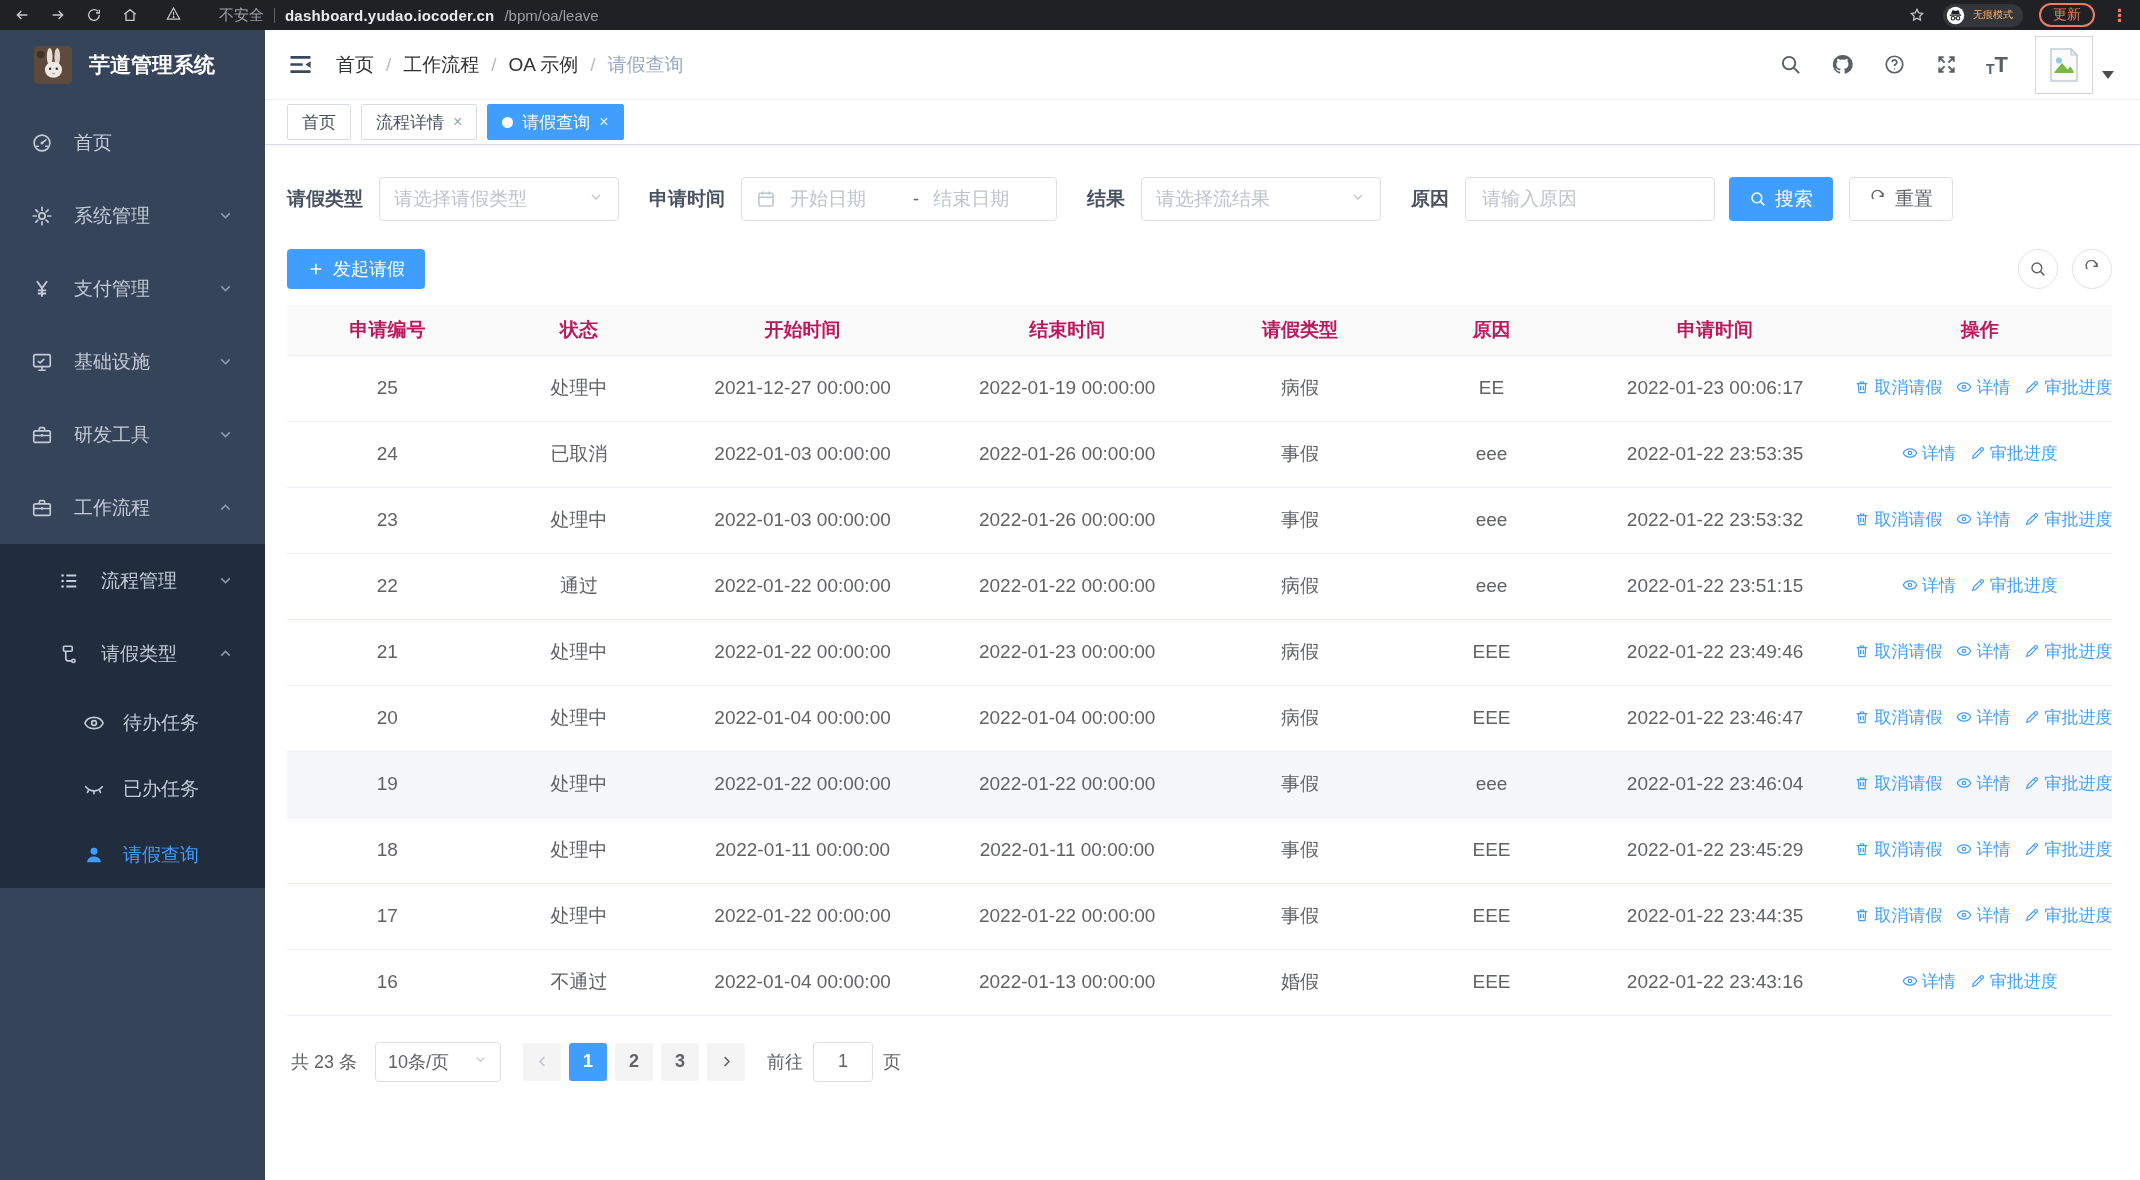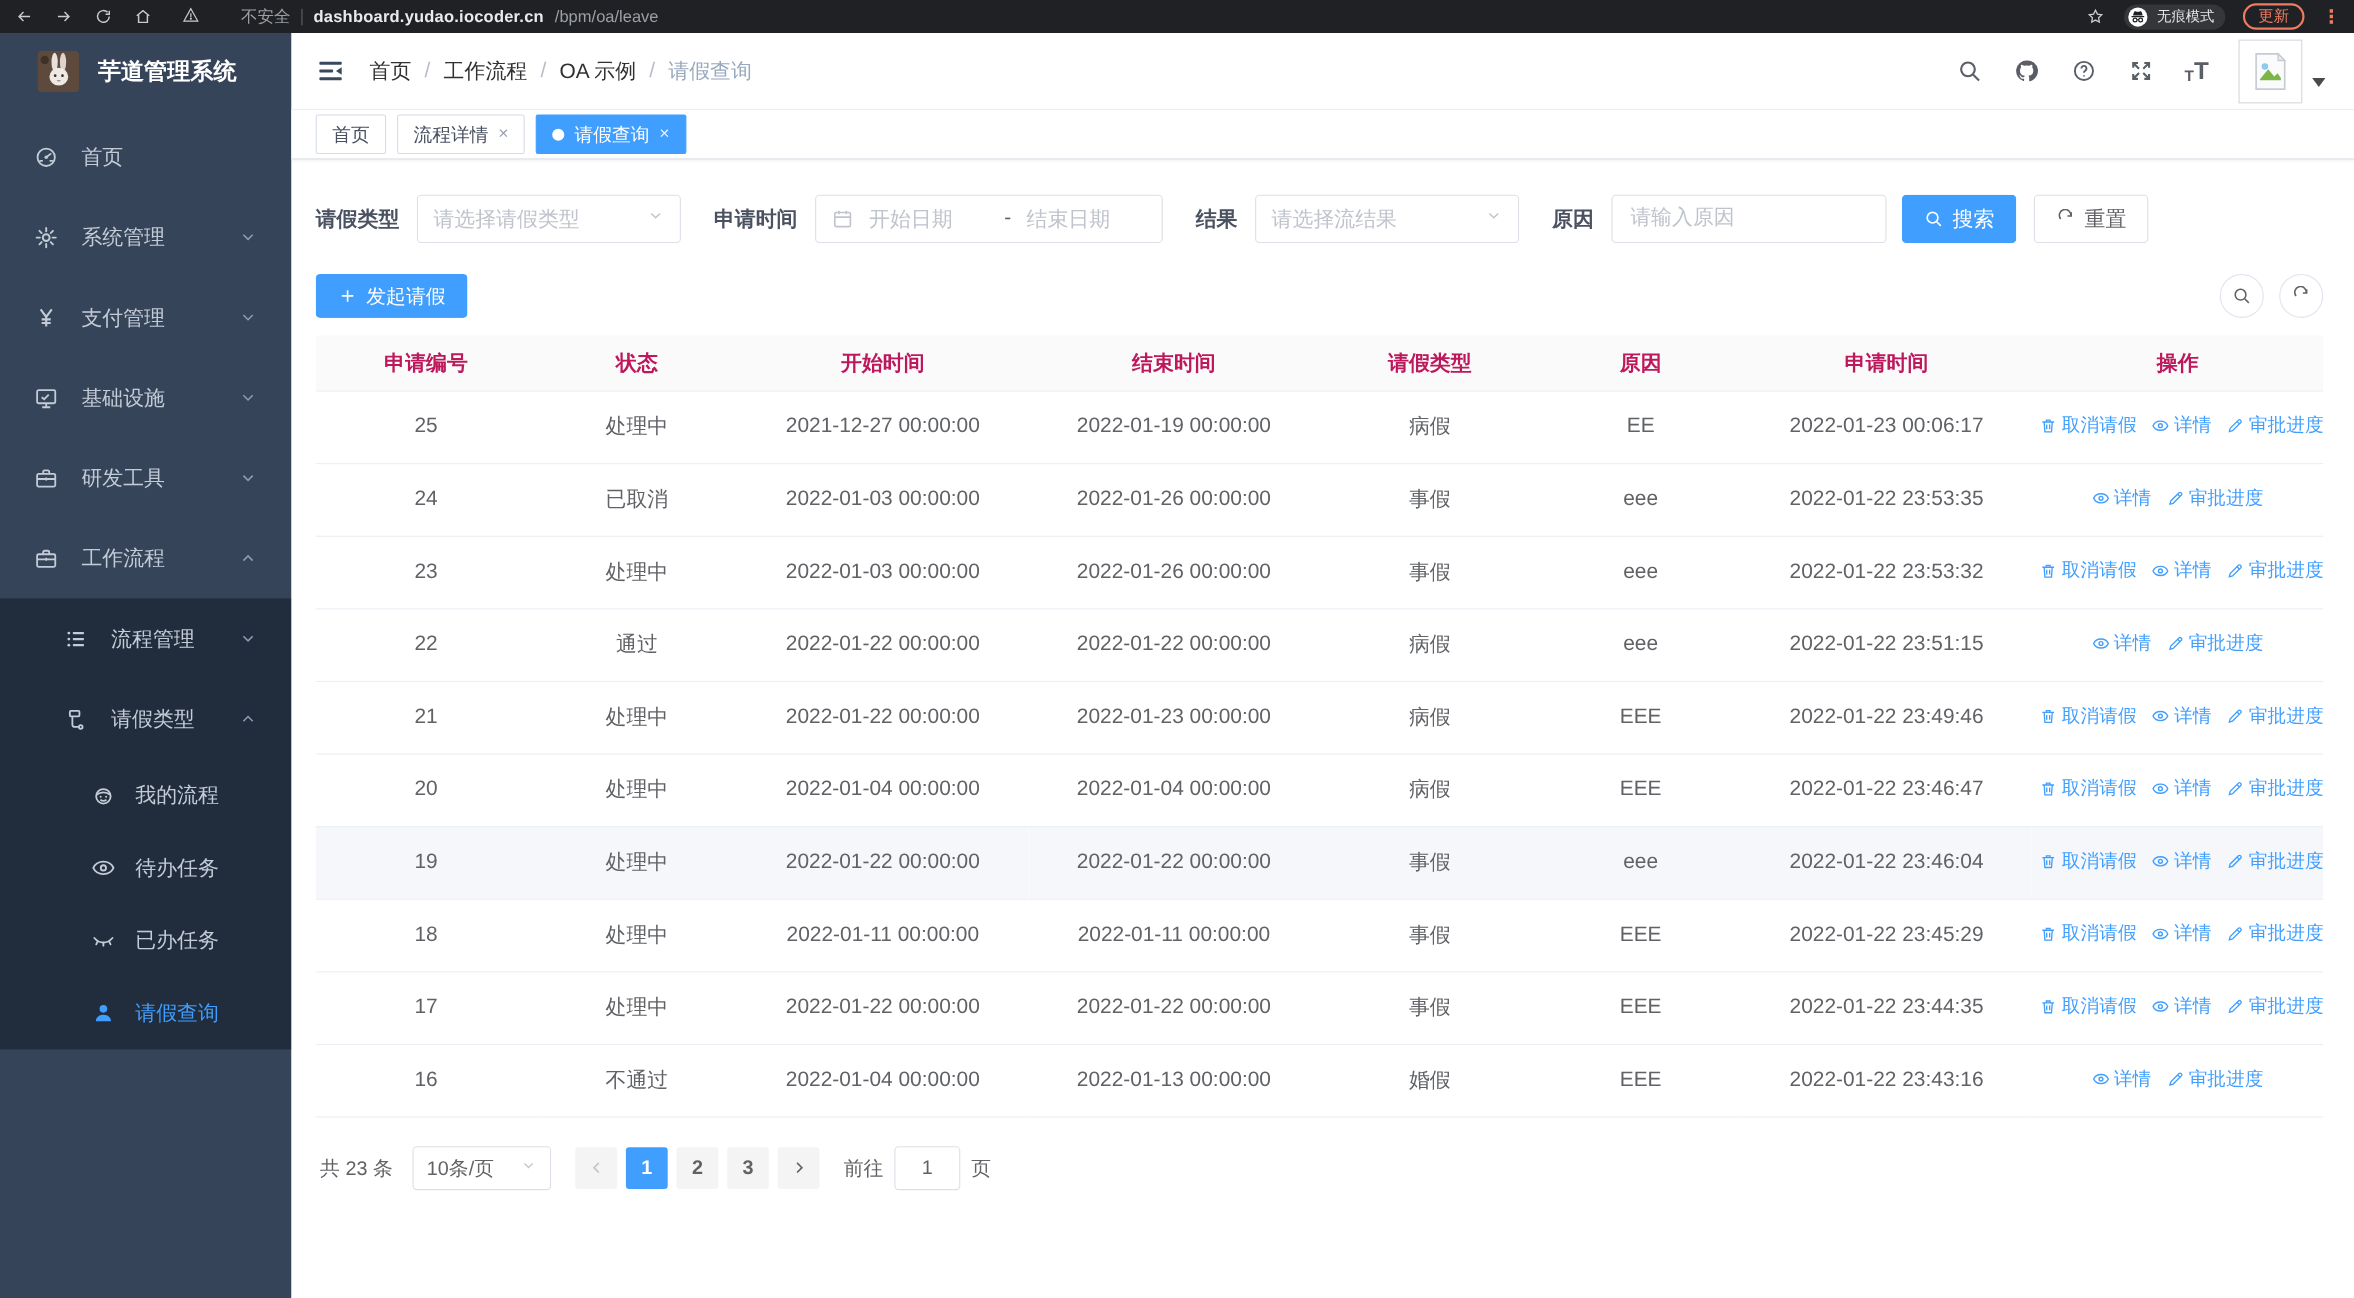--- a/index.html
+++ b/index.html
@@ -13,21 +13,21 @@
   .bnav svg { width:16px; height:16px; }
   .url-zone { flex:1; display:flex; align-items:center; gap:10px; margin-left:10px; }
   .warn-ic svg { width:15px; height:15px; }
   .insecure { color:#9aa0a6; font-size:15px;margin-left:28px; }
   .url-sep { width:1px; height:15px; background:#5f6368; }
   .url-host { color:#e8eaed; font-size:15px; font-weight:bold; letter-spacing:.2px; }
   .url-path { color:#9aa0a6; font-size:15px; }
   .star-ic svg { width:16px; height:16px; }
   .incog { display:flex; align-items:center; gap:8px; background:#35363a; border-radius:14px; padding:2px 10px 2px 3px; }
   .incog svg { width:19px; height:19px; }
-  .incog-label { color:#e5e5e5; font-size:13px; }
+  .incog-label { color:#fdba74; font-size:10px; }
   .update-pill { border:2px solid #ee7c63; color:#ee7c63; border-radius:14px; padding:1px 12px;
     font-size:14px; background:transparent; }
   .menu-dots { color:#ee7c63; font-size:17px; font-weight:bold; line-height:1; }
 
   
   .app { display:flex; height:1150px; }
 
   
   .sidebar { width:265px; flex-shrink:0; background:#36445a; color:#c3cbd6; font-size:19px; overflow:hidden; }
   .logo-row { height:70px; display:flex; align-items:center; gap:17px; padding-left:34px;text-align:center; }
@@ -330,32 +330,20 @@
             <span class="mi-label">请假类型</span>
             <span class="arrow up">
               <svg viewBox="0 0 24 24" fill="none" stroke="currentColor" stroke-width="2">
                 <path d="M6 9l6 6 6-6"></path>
               </svg>
             </span>
           </div>
           <div class="menu-item lv3">
             <span class="ic">
               <svg viewBox="0 0 24 24" fill="none" stroke="currentColor" stroke-width="1.8">
-                <circle cx="12" cy="13" r="7.2"></circle>
-                <path d="M5.2 11.5c2-1.6 4.3-2.4 6.8-2.4s4.8.8 6.8 2.4"></path>
-                <circle cx="9.3" cy="13.5" r="1" fill="currentColor" stroke="none"></circle>
-                <circle cx="14.7" cy="13.5" r="1" fill="currentColor" stroke="none"></circle>
-                <path d="M9 16.5c1.8 1.2 4.2 1.2 6 0"></path>
-              </svg>
-            </span>
-            <span class="mi-label">我的流程</span>
-          </div>
-          <div class="menu-item lv3">
-            <span class="ic">
-              <svg viewBox="0 0 24 24" fill="none" stroke="currentColor" stroke-width="1.8">
                 <path d="M12 5.8C7 5.8 3.3 8.9 2 12c1.3 3.1 5 6.2 10 6.2s8.7-3.1 10-6.2c-1.3-3.1-5-6.2-10-6.2z"></path>
                 <circle cx="12" cy="12" r="2.6"></circle>
               </svg>
             </span>
             <span class="mi-label">待办任务</span>
           </div>
           <div class="menu-item lv3">
             <span class="ic">
               <svg viewBox="0 0 24 24" fill="none" stroke="currentColor" stroke-width="1.8" stroke-linecap="round">
                 <path d="M3 9.5c2.6 3 6 4.5 9 4.5s6.4-1.5 9-4.5"></path>

